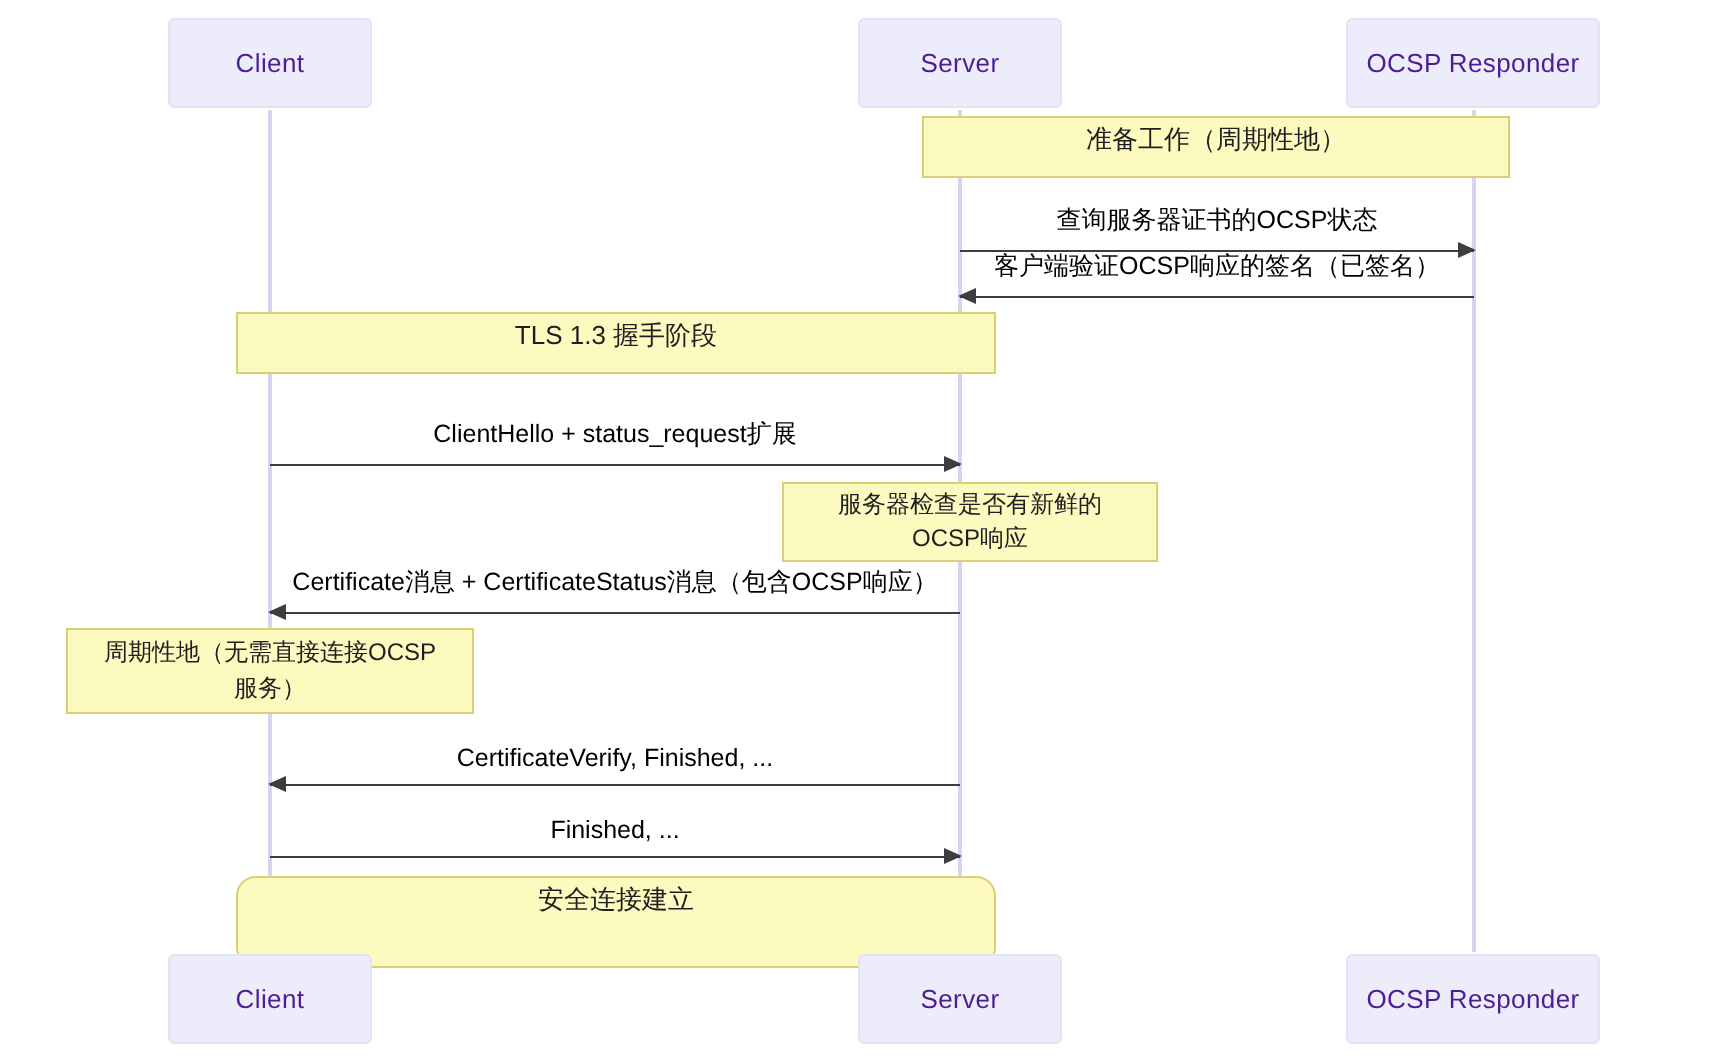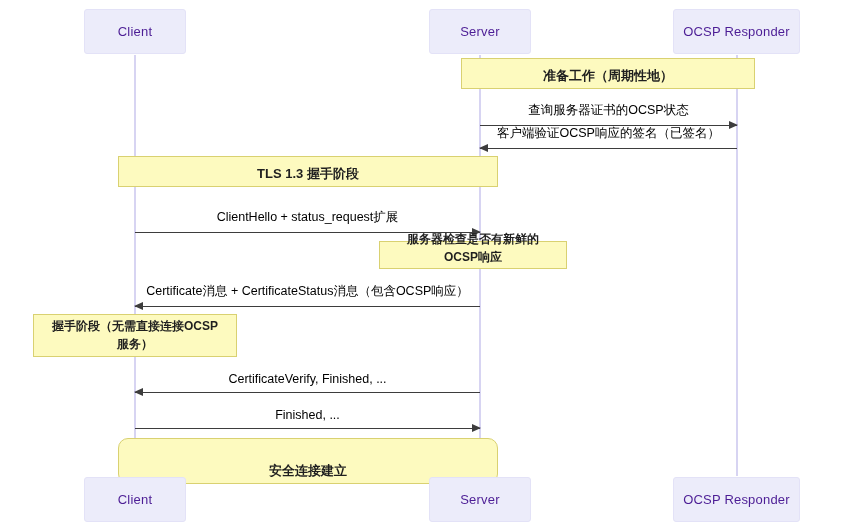--- a/index.html
+++ b/index.html
@@ -41,28 +41,27 @@
     letter-spacing: .2px;
   }
 
   
   .note {
     position: absolute;
     box-sizing: border-box;
     background: #fdfabf;
     border: 1px solid #d9d171;
     display: flex;
-    align-items: flex-end;
+    align-items: flex-start;
     justify-content: center;
     text-align: center;
     font-size: 13px;
     color: #1f1f1f;
     line-height: 1.45;
     padding: 2px 17px;
-    font-weight: bold;
   }
   .note.small {
     font-size: 12px;
     background: #fdfabf;
   }
 
   
   .message {
     position: absolute;
     height: 0;
@@ -140,32 +139,32 @@
   <div class="note" style="left:118px; top:156px; width:380px; height:31px;">
     <span>TLS 1.3 握手阶段</span>
   </div>
 
   <div class="message right" style="left:135px; top:232px; width:345px;">
     <div class="label">ClientHello + status_request扩展</div>
     <div class="line"></div>
     <div class="head"></div>
   </div>
 
-  <div class="note small" style="left:379px; top:241px; width:188px; height:28px;">
+  <div class="note small" style="left:391px; top:241px; width:188px; height:40px;">
     <span>服务器检查是否有新鲜的OCSP响应</span>
   </div>
 
   <div class="message left" style="left:135px; top:306px; width:345px;">
     <div class="label">Certificate消息 + CertificateStatus消息（包含OCSP响应）</div>
     <div class="line"></div>
     <div class="head"></div>
   </div>
 
   <div class="note small" style="left:33px; top:314px; width:204px; height:43px; flex-direction:column;">
-    <span>握手阶段（无需直接连接OCSP服务）</span>
+    <span>周期性地（无需直接连接OCSP服务）</span>
   </div>
 
   <div class="message left" style="left:135px; top:392px; width:345px;">
     <div class="label">CertificateVerify, Finished, ...</div>
     <div class="line"></div>
     <div class="head"></div>
   </div>
 
   <div class="message right" style="left:135px; top:428px; width:345px;">
     <div class="label">Finished, ...</div>

